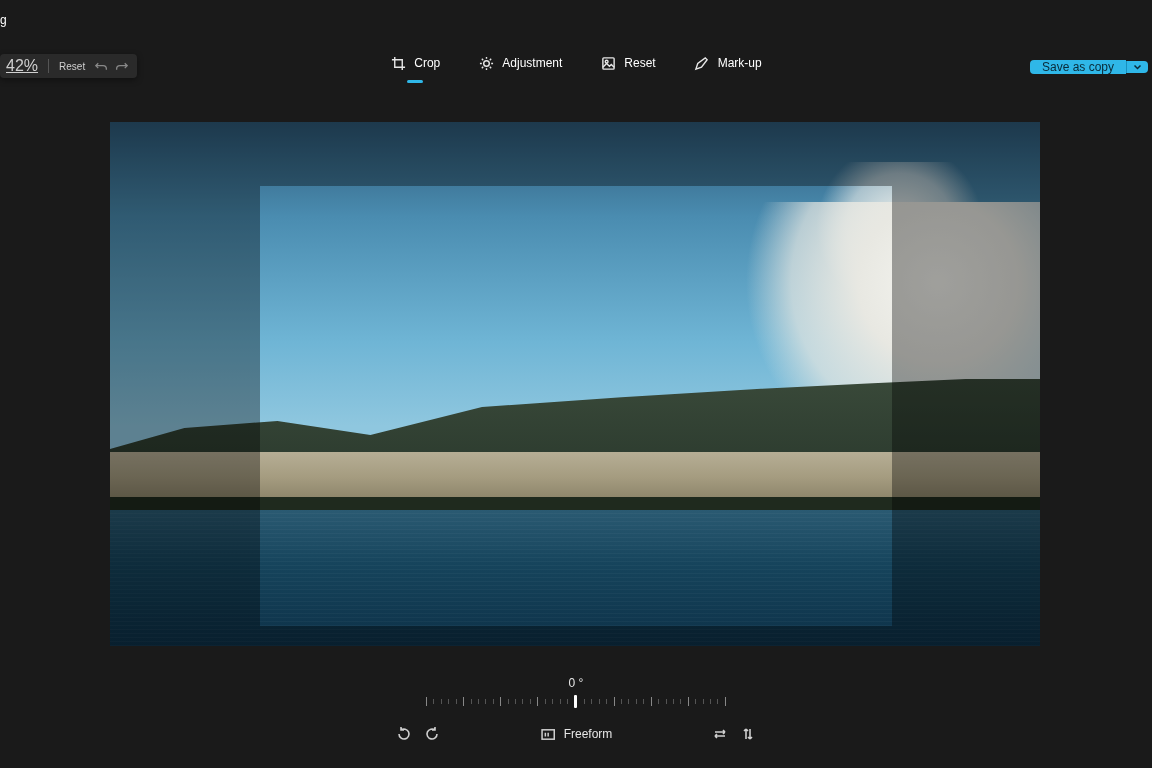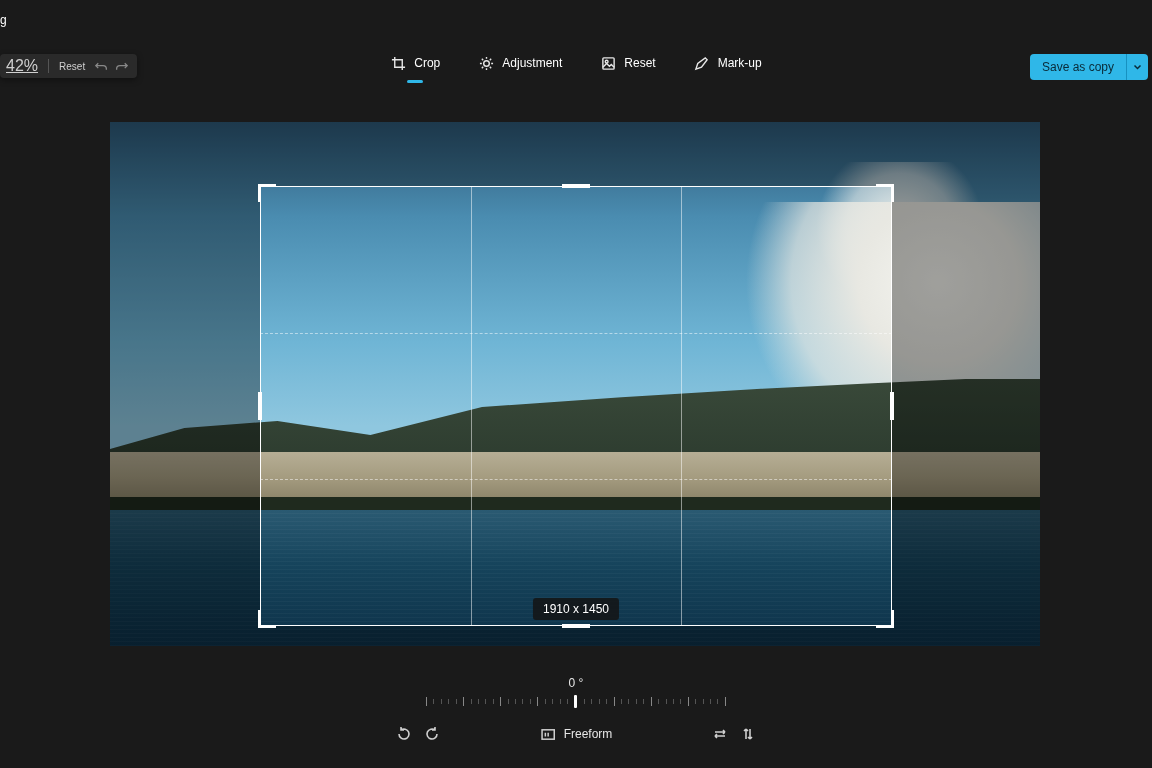--- a/index.html
+++ b/index.html
@@ -14,21 +14,21 @@
   .tl-icon{width:20px;height:20px;display:flex;align-items:center;justify-content:center;color:#888;cursor:pointer;}
   .tl-icon svg{width:13px;height:13px;stroke:currentColor;fill:none;stroke-width:1.6;}
   
   .tabs{position:absolute;top:50px;left:0;right:0;display:flex;justify-content:center;gap:34px;height:30px;align-items:center;}
   .tab{display:flex;align-items:center;gap:8px;cursor:pointer;position:relative;padding:6px 2px 10px;}
   .tab .label{font-size:12px;color:#fff;}
   .tab .ticon{width:16px;height:16px;display:flex;align-items:center;justify-content:center;color:#e6e6e6;}
   .tab.active::after{content:"";position:absolute;bottom:-2px;left:50%;transform:translateX(-50%);width:16px;height:3px;background:#2fb7e8;border-radius:2px;}
   .tab .ticon svg{stroke:currentColor;fill:none;stroke-width:1.5;}
   
-  .save-wrap{position:absolute;top:54px;right:4px;display:flex;height:26px;}
+  .save-wrap{position:absolute;top:54px;right:4px;display:flex;height:26px;align-items:center;}
   .save-btn{background:#2fb7e8;color:#0a2a38;font-size:12px;border:none;padding:0 12px;border-radius:4px 0 0 4px;cursor:pointer;display:flex;align-items:center;}
   .save-drop{background:#2fb7e8;border:none;border-left:1px solid #1791c0;width:22px;border-radius:0 4px 4px 0;cursor:pointer;display:flex;align-items:center;justify-content:center;}
   .save-drop svg{width:10px;height:10px;stroke:#0a2a38;fill:none;stroke-width:2;}
   
   .stage{position:absolute;top:122px;left:110px;width:930px;height:524px;background:#0c1a24;}
   .sky{position:absolute;inset:0;background:linear-gradient(to bottom,#2d5876 0%,#4a8cb0 18%,#6fb5d5 42%,#8fc7df 58%);}
   .cloud{position:absolute;right:0;top:80px;width:340px;height:200px;background:radial-gradient(circle at 70% 40%,#f5f5f0 0%,#e8e8e2 30%,rgba(232,232,226,.7) 55%,rgba(232,232,226,0) 72%);}
   .cloud2{position:absolute;right:40px;top:40px;width:200px;height:130px;background:radial-gradient(circle at 50% 50%,#f0f0eb 0%,rgba(240,240,235,.6) 45%,rgba(240,240,235,0) 70%);}
   .hills{position:absolute;left:0;right:0;top:250px;height:140px;background:linear-gradient(to bottom,#3a4a3a 0%,#2e3d30 60%,#262f28 100%);clip-path:polygon(0 55%,8% 40%,18% 35%,28% 45%,40% 25%,55% 18%,70% 12%,82% 8%,92% 5%,100% 5%,100% 100%,0 100%);}
   .cliff{position:absolute;left:0;right:0;top:330px;height:50px;background:linear-gradient(to bottom,#b6ae95 0%,#a59c80 50%,#8a8268 100%);}
@@ -144,36 +144,20 @@
   <div class="hills"></div>
   <div class="cliff"></div>
   <div class="shore"></div>
   <div class="water"></div>
 
   <div class="dim" style="top:0;left:0;right:0;height:64px;"></div>
   <div class="dim" style="top:504px;left:0;right:0;bottom:0;"></div>
   <div class="dim" style="top:64px;left:0;width:150px;height:440px;"></div>
   <div class="dim" style="top:64px;left:782px;right:0;height:440px;"></div>
 
-  <div class="crop">
-    <div class="border"></div>
-    <div class="grid-v" style="left:33.33%"></div>
-    <div class="grid-v" style="left:66.66%"></div>
-    <div class="grid-h" style="top:33.33%"></div>
-    <div class="grid-h" style="top:66.66%"></div>
-    <div class="corner tl"></div>
-    <div class="corner tr"></div>
-    <div class="corner bl"></div>
-    <div class="corner br"></div>
-    <div class="edge et"></div>
-    <div class="edge eb"></div>
-    <div class="edge el"></div>
-    <div class="edge er"></div>
-    <div class="dims">1910 x 1450</div>
-  </div>
 </div>
 
 <div class="angle">0 °</div>
 <div class="scale" id="scale">
     <div class="tick mid"></div>
     <div class="tick"></div>
     <div class="tick"></div>
     <div class="tick"></div>
     <div class="tick"></div>
     <div class="tick mid"></div>

